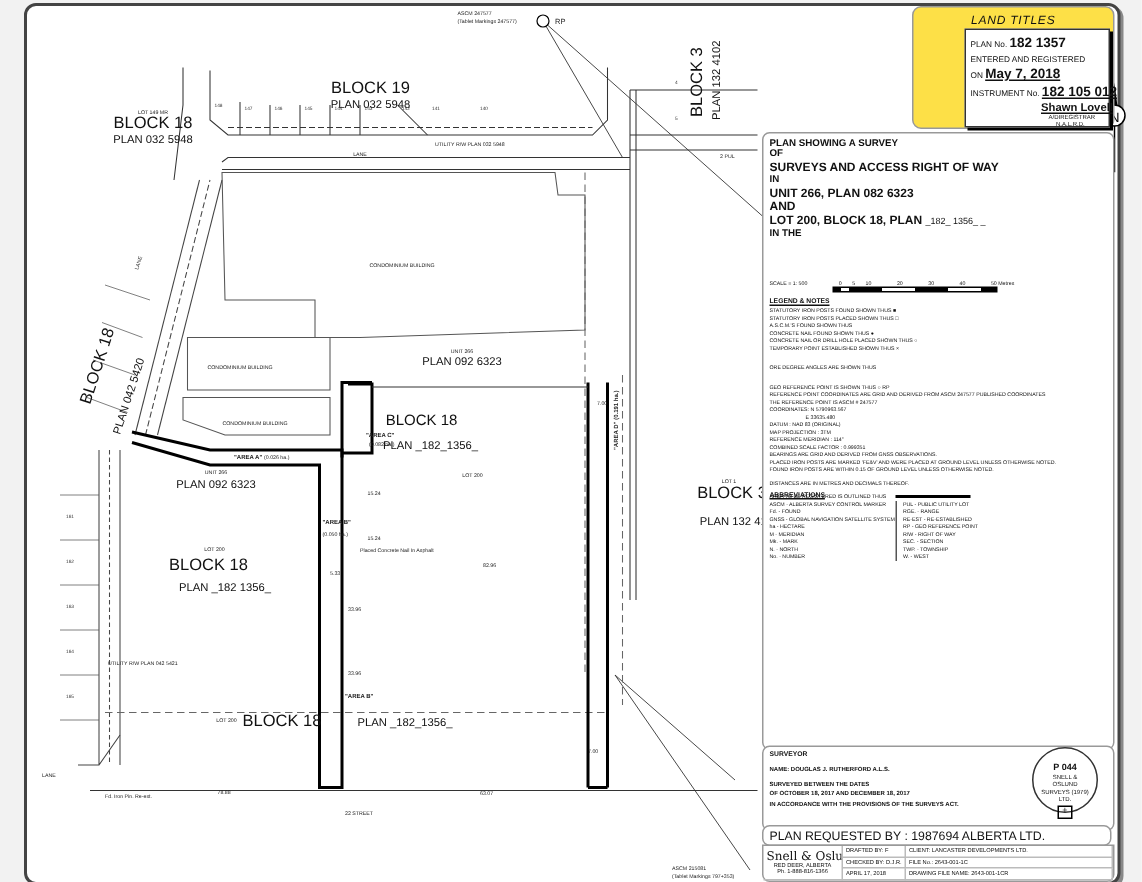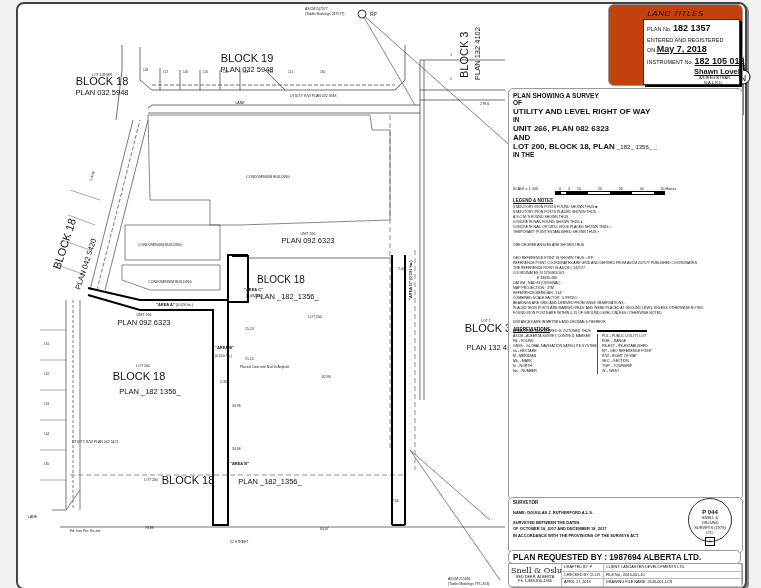--- a/index.html
+++ b/index.html
@@ -1,19 +1,19 @@
 <!DOCTYPE html>
 <html><head>
 <meta charset="utf-8">
 <style>
   html,body{margin:0;padding:0;background:#f2f2f2;}
   body{width:761px;height:588px;position:relative;overflow:hidden;font-family:"Liberation Sans",sans-serif;color:#111;}
   .sheet{position:absolute;left:16px;top:2px;width:727px;height:584px;background:#fff;border:2px solid #444;border-radius:8px;box-shadow:2px 2px 0 #888;}
   svg.plan{position:absolute;left:16px;top:2px;width:500px;height:584px;}
-  .lt{position:absolute;left:608px;top:4px;width:133px;height:80px;border:1px solid #999;border-radius:6px;background:#c2410c;}
+  .lt{position:absolute;left:608px;top:4px;width:133px;height:80px;border:1px solid #999;border-radius:6px;background:#fde047;}
   .lt-title{position:absolute;left:0;right:0;top:4px;text-align:center;font-style:italic;font-size:8px;letter-spacing:.5px;}
   .lt-box{position:absolute;left:34px;top:14px;width:95px;height:64px;border:1px solid #333;box-shadow:2px 2px 0 #000;background:#fff;font-size:5.5px;}
   .lt-row{position:absolute;left:3px;white-space:nowrap;}
   .big{font-size:9px;font-weight:bold;margin-top:32px;}
   .u{text-decoration:underline;}
   .tb{position:absolute;left:508px;top:88px;width:233px;height:410px;border:1px solid #999;border-radius:5px;background:#fff;}
   .hdr{position:absolute;left:4px;top:3px;font-weight:bold;line-height:1.15;}
   .h-s{font-size:6.5px;}
   .h-m{font-size:8px;}
   .h-l{font-size:9.5px;}
@@ -22,21 +22,21 @@
   .legend h4{margin:0 0 2px 0;font-size:4.5px;text-decoration:underline;}
   .abbr{position:absolute;left:4px;top:238px;width:225px;font-size:3.5px;line-height:5px;}
   .abbr h4{margin:0 0 2px 0;font-size:4.5px;text-decoration:underline;}
   .cols{display:flex;}
   .col{width:84px;}
   .col.r{border-left:1px solid #555;padding-left:4px;}
   .sv{position:absolute;left:508px;top:497px;width:233px;height:55px;border:1px solid #999;border-radius:5px;background:#fff;font-size:4px;}
   .sv .t{position:absolute;left:4px;top:2px;font-weight:bold;font-size:4.5px;}
   .sv .l{position:absolute;left:4px;white-space:nowrap;font-weight:bold;}
   .seal{position:absolute;left:688px;top:498px;width:42px;height:42px;border:1px solid #333;border-radius:50%;font-size:4px;text-align:center;background:#fff;}
-  .req{position:absolute;left:508px;top:550px;width:233px;height:14px;border:1px solid #999;border-radius:5px;background:#fff;font-weight:bold;font-size:8.2px;line-height:14px;padding-left:4px;box-sizing:border-box;white-space:nowrap;}
+  .req{position:absolute;left:508px;top:550px;width:233px;height:14px;border:1px solid #999;border-radius:5px;background:#fff;font-weight:normal;font-size:8.2px;line-height:14px;padding-left:4px;box-sizing:border-box;white-space:nowrap;}
   .foot{position:absolute;left:508px;top:563px;width:233px;height:23px;border:1px solid #999;border-radius:0 0 5px 5px;background:#fff;display:grid;grid-template-columns:53px 42px 1fr;grid-template-rows:1fr 1fr 1fr;font-size:3.8px;}
   .foot>div{border-right:1px solid #bbb;border-bottom:1px solid #bbb;padding:1px 2px;white-space:nowrap;overflow:hidden;}
   .logo{grid-row:1/4;text-align:center;}
   .logo .n{font-family:"DejaVu Serif",serif;font-size:8px;margin-top:1px;}
   .north{position:absolute;left:732px;top:55px;}
 </style>
 </head>
 <body>
 
 <div class="sheet"></div>
@@ -211,21 +211,21 @@
     <div class="lt-row" style="top:47px;left:50px"><span class="big u" style="font-size:7.5px">Shawn Lovell</span></div>
     <div class="lt-row" style="top:55px;left:55px;font-size:4px">A/DIREGISTRAR</div>
     <div class="lt-row" style="top:60px;left:60px;font-size:4px">N.A.L.R.D.</div>
   </div>
 </div>
 
 <div class="tb">
   <div class="hdr">
     <div class="h-s">PLAN SHOWING A SURVEY</div>
     <div class="h-s">OF</div>
-    <div class="h-m">UTILITY AND LEVEL RIGHT OF WAY</div>
+    <div class="h-m">SURVEYS AND ACCESS RIGHT OF WAY</div>
     <div class="h-s">IN</div>
     <div class="h-m">UNIT 266, PLAN 082 6323</div>
     <div class="h-m">AND</div>
     <div class="h-m"><span>LOT 200, BLOCK 18, PLAN</span> <span style="font-weight:normal;font-size:6px">_182_ 1356_ _</span></div>
     <div class="h-s">IN THE</div>
   </div>
   <div class="scale">
     <span>SCALE = 1: 500</span>
     <span style="margin-left:20px">0</span>
     <span style="margin-left:6px">5</span>

